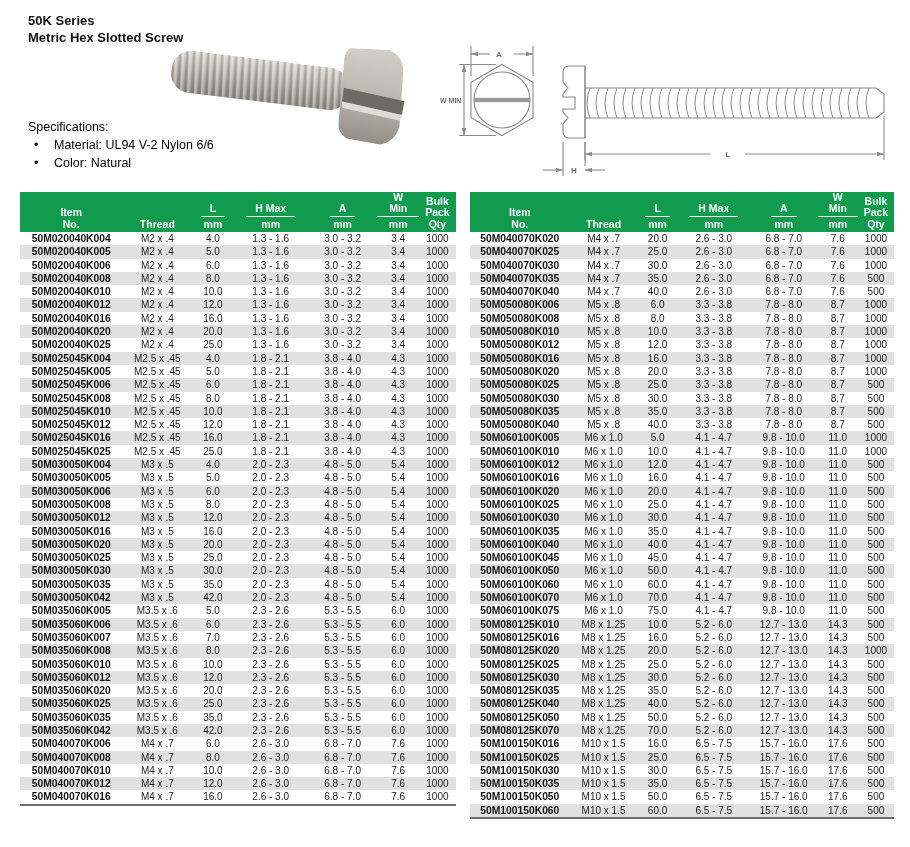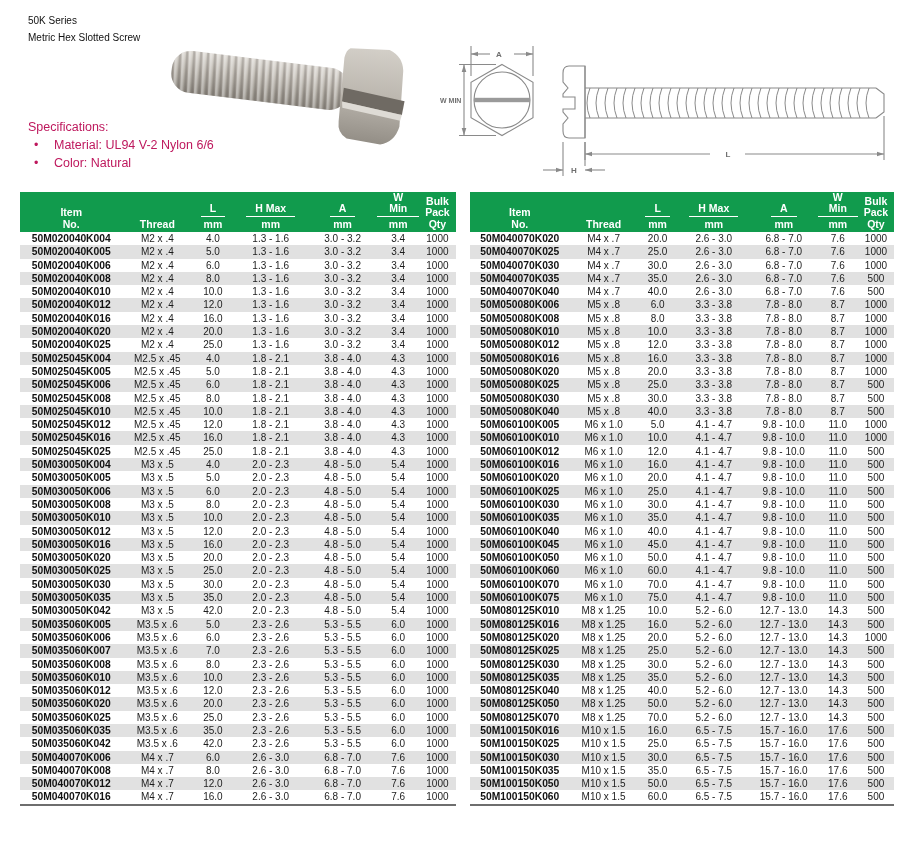--- a/index.html
+++ b/index.html
@@ -1,24 +1,24 @@
 <!DOCTYPE html>
 <html><head>
 <meta charset="utf-8">
 <style>
   html,body{margin:0;padding:0;background:#ffffff;}
   body{width:910px;height:847px;position:relative;font-family:"Liberation Sans",sans-serif;color:#1a1a1a;overflow:hidden;}
 
   .abs{position:absolute;}
 
   
-  #title{left:28px;top:12px;font-size:10px;font-weight:normal;line-height:17px;color:#111;}
+  #title{left:28px;top:12px;font-size:13px;font-weight:bold;line-height:17px;color:#111;}
 
   
-  #specs{left:28px;top:118px;font-size:12.5px;line-height:18px;color:#be185d;}
+  #specs{left:28px;top:118px;font-size:12.5px;line-height:18px;color:#000000;}
   #specs .spec-row{display:flex;gap:10px;padding-left:6px;}
   #specs .bullet{width:10px;}
 
   
   #photo{left:162px;top:36px;width:270px;height:112px;}
 
   
   #drawing{left:440px;top:18px;width:468px;height:174px;}
   #drawing text{font-family:"Liberation Sans",sans-serif;font-weight:bold;fill:#6f6f6f;}
 
@@ -406,29 +406,20 @@
         <tr>
           <td class="item">50M030050K008</td>
           <td>M3 x .5</td>
           <td>8.0</td>
           <td>2.0 - 2.3</td>
           <td>4.8 - 5.0</td>
           <td>5.4</td>
           <td>1000</td>
         </tr>
         <tr>
-          <td class="item">50M030050K010</td>
-          <td>M3 x .5</td>
-          <td>10.0</td>
-          <td>2.0 - 2.3</td>
-          <td>4.8 - 5.0</td>
-          <td>5.4</td>
-          <td>1000</td>
-        </tr>
-        <tr>
           <td class="item">50M030050K012</td>
           <td>M3 x .5</td>
           <td>12.0</td>
           <td>2.0 - 2.3</td>
           <td>4.8 - 5.0</td>
           <td>5.4</td>
           <td>1000</td>
         </tr>
         <tr>
           <td class="item">50M030050K016</td>
@@ -580,20 +571,29 @@
           <td>6.0</td>
           <td>2.6 - 3.0</td>
           <td>6.8 - 7.0</td>
           <td>7.6</td>
           <td>1000</td>
         </tr>
         <tr>
           <td class="item">50M040070K008</td>
           <td>M4 x .7</td>
           <td>8.0</td>
+          <td>2.6 - 3.0</td>
+          <td>6.8 - 7.0</td>
+          <td>7.6</td>
+          <td>1000</td>
+        </tr>
+        <tr>
+          <td class="item">50M040070K010</td>
+          <td>M4 x .7</td>
+          <td>10.0</td>
           <td>2.6 - 3.0</td>
           <td>6.8 - 7.0</td>
           <td>7.6</td>
           <td>1000</td>
         </tr>
         <tr>
           <td class="item">50M040070K012</td>
           <td>M4 x .7</td>
           <td>12.0</td>
           <td>2.6 - 3.0</td>
@@ -783,20 +783,29 @@
         <tr>
           <td class="item">50M050080K030</td>
           <td>M5 x .8</td>
           <td>30.0</td>
           <td>3.3 - 3.8</td>
           <td>7.8 - 8.0</td>
           <td>8.7</td>
           <td>500</td>
         </tr>
         <tr>
+          <td class="item">50M050080K035</td>
+          <td>M5 x .8</td>
+          <td>35.0</td>
+          <td>3.3 - 3.8</td>
+          <td>7.8 - 8.0</td>
+          <td>8.7</td>
+          <td>500</td>
+        </tr>
+        <tr>
           <td class="item">50M050080K040</td>
           <td>M5 x .8</td>
           <td>40.0</td>
           <td>3.3 - 3.8</td>
           <td>7.8 - 8.0</td>
           <td>8.7</td>
           <td>500</td>
         </tr>
         <tr>
           <td class="item">50M060100K005</td>

